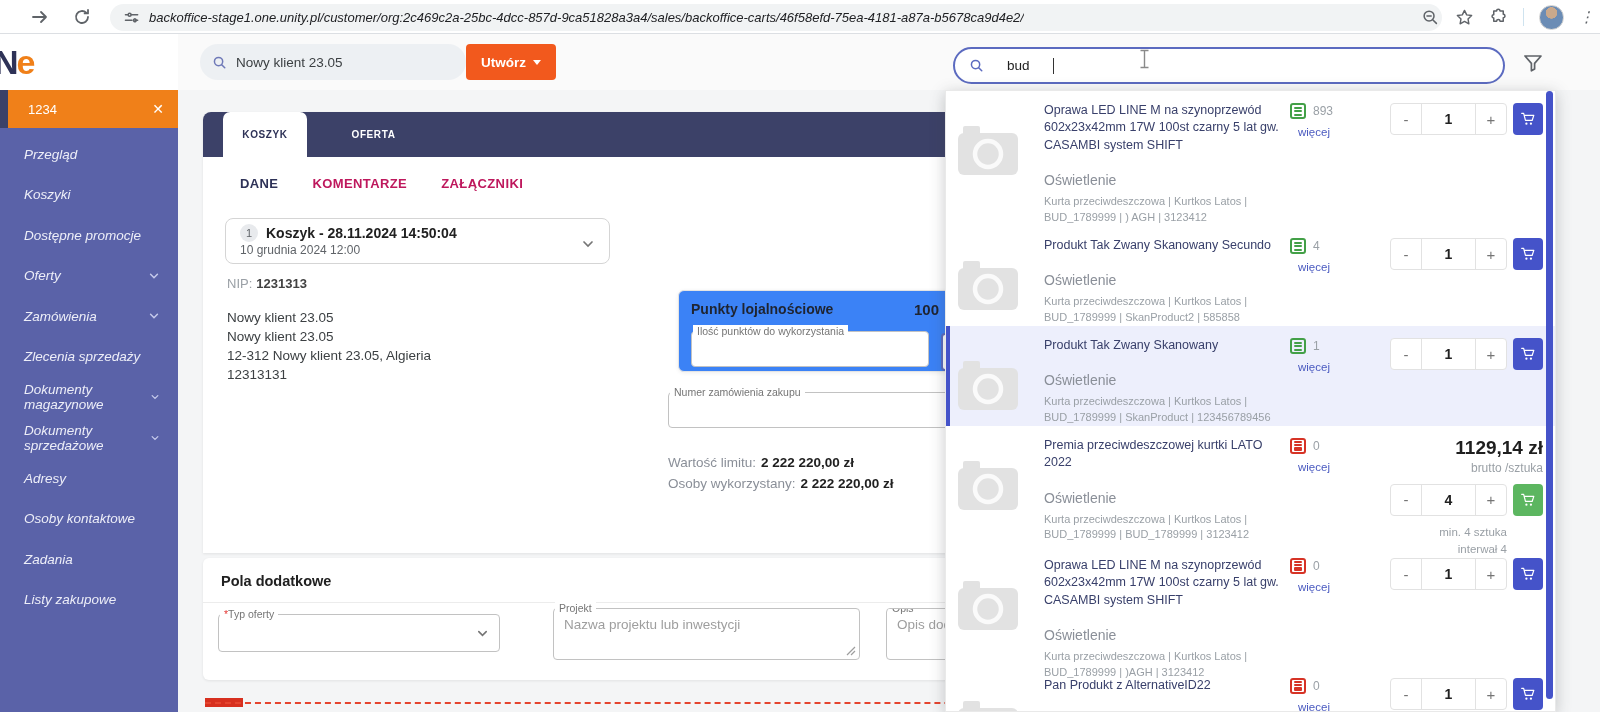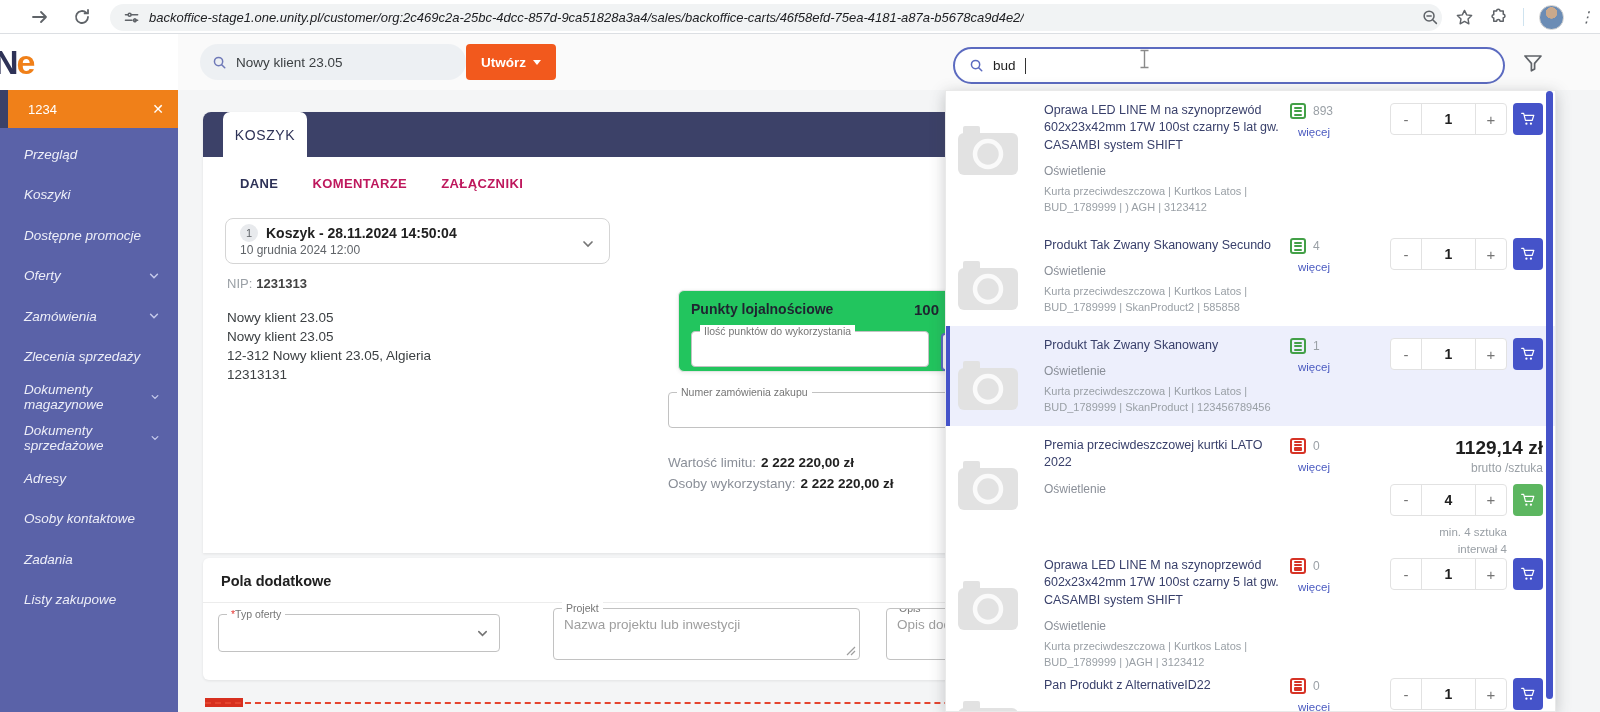--- a/index.html
+++ b/index.html
@@ -29,52 +29,52 @@
   .sb-item { height:40.5px; display:flex; align-items:center; padding:0 18px 0 24px; color:#edeef8; font-size:13.5px; cursor:default; }
   .sb-item .chev { margin-left:auto; width:12px; height:12px; color:#c7cbec; }
 
   
   .toolbar { position:absolute; left:178px; top:34px; width:1422px; height:56px; background:#fafafa; z-index:6; }
   .cust-search { position:absolute; left:22px; top:10px; width:266px; height:36px; background:#edf0f3; border-radius:18px; display:flex; align-items:center; padding:0 12px; gap:9px; }
   .cust-search .ic { width:15px; height:15px; color:#6f79b8; flex:none; }
   .cust-search-text { font-size:13.5px; color:#3c4043; }
   .create-btn { position:absolute; left:288px; top:10px; width:90px; height:36px; background:#f2591d; border-radius:4px; color:#fff; font-weight:bold; font-size:13.5px; display:flex; align-items:center; justify-content:center; gap:7px; }
   .caret-down { width:0; height:0; border-left:4px solid transparent; border-right:4px solid transparent; border-top:5px solid #fff; }
-  .prod-search { position:absolute; left:775px; top:13px; width:552px; height:37px; border:2px solid #5c6bc0; border-radius:19px; background:#fff; display:flex; align-items:center; padding:0 14px; gap:9px; }
+  .prod-search { position:absolute; left:775px; top:13px; width:552px; height:37px; border:2px solid #5c6bc0; border-radius:19px; background:#fff; display:flex; align-items:center; padding:0 14px; gap:23px; }
   .prod-search .ic { width:15px; height:15px; color:#5c6bc0; flex:none; }
   .prod-search-text { font-size:13.5px; color:#212121; }
   .text-caret { width:1px; height:16px; background:#333; }
   .filter-ic { position:absolute; left:1343px; top:17px; width:24px; height:24px; color:#5f6368; }
   .ibeam { position:absolute; left:960px; top:15px; width:13px; height:20px; color:#8a8a8a; }
 
   
   .content { position:absolute; left:178px; top:90px; width:1422px; height:622px; background:#f4f5f6; overflow:hidden; z-index:4; }
   .main-card { position:absolute; left:25px; top:22px; width:1262px; height:441px; background:#fff; border-radius:8px 8px 0 0; box-shadow:0 1px 3px rgba(0,0,0,.08); }
   .tabband { height:45px; background:#3c4168; border-radius:8px 8px 0 0; display:flex; }
-  .tab { display:flex; align-items:center; justify-content:center; font-size:14px; font-weight:normal; letter-spacing:.6px; }
+  .tab { display:flex; align-items:center; justify-content:center; font-size:10px; font-weight:bold; letter-spacing:.6px; }
   .tab-koszyk { margin-left:20px; width:84px; background:#fff; border-radius:7px 7px 0 0; color:#2e3257; }
   .tab-oferta { width:133px; color:#fff; }
   .subtabs { display:flex; gap:34px; padding:19px 0 0 37px; font-size:13px; font-weight:bold; letter-spacing:.4px; }
   .subtab { color:#be185d; } .subtab.active { color:#2e3257; }
   .cart-select { position:absolute; left:22px; top:106px; width:385px; height:46px; border:1px solid #d5d5d5; border-radius:8px; padding:5px 14px 0 14px; display:flex; }
   .cs-left { }
   .cs-line1 { display:flex; align-items:center; }
   .badge1 { width:18px; height:18px; border-radius:50%; background:#e8eaed; color:#5f6368; font-size:11px; display:inline-flex; align-items:center; justify-content:center; margin-right:8px; flex:none; }
   .cs-title { font-size:14px; font-weight:bold; color:#212121; }
   .cs-sub { font-size:12px; color:#5f6368; margin-top:1px; }
   .cs-chevron { margin-left:auto; align-self:center; width:14px; height:14px; color:#757575; }
   .nip { position:absolute; left:24px; top:164px; font-size:13px; color:#9aa0a6; }
   .nip b { color:#424242; font-weight:bold; margin-left:4px; }
   .addr { position:absolute; left:24px; top:196px; font-size:13.5px; color:#3c4043; line-height:19px; }
-  .loyalty { position:absolute; left:475px; top:178px; width:330px; height:82px; border:1px solid #e4e4e4; border-radius:6px; background:#22c55e; box-shadow:0 1px 4px rgba(0,0,0,.07); padding:10px 12px; }
+  .loyalty { position:absolute; left:475px; top:178px; width:330px; height:82px; border:1px solid #e4e4e4; border-radius:6px; background:#3b82f6; box-shadow:0 1px 4px rgba(0,0,0,.07); padding:10px 12px; }
   .loy-head { display:flex; justify-content:space-between; width:248px; }
   .loy-title { font-size:14px; font-weight:bold; color:#1f2430; }
   .loy-points { font-size:15px; font-weight:bold; color:#1f2430; }
   .notched { position:relative; border:1px solid #c2c2c2; border-radius:4px; background:#fff; }
-  .notched > label { position:absolute; top:-7px; left:8px; background:#fff; padding:0 4px; font-size:10.5px; color:#757575; white-space:nowrap; }
+  .notched > label { position:absolute; top:-7px; left:1px; background:#fff; padding:0 4px; font-size:10.5px; color:#757575; white-space:nowrap; }
   .loy-input { margin-top:13px; width:238px; height:36px; }
   .loy-btn-part { position:absolute; left:262px; top:42px; width:60px; height:38px; border:2px solid #5c6bc0; border-radius:4px; background:#fff; }
   .order-input { position:absolute; left:465px; top:280px; width:340px; height:36px; }
   .limits { position:absolute; left:465px; top:340px; font-size:13.5px; line-height:21px; }
   .limits .lab { color:#8a8f98; } .limits .val { color:#212121; font-weight:bold; margin-left:5px; }
   .pola-card { position:absolute; left:25px; top:468px; width:1262px; height:122px; background:#fff; border-radius:6px; box-shadow:0 1px 3px rgba(0,0,0,.08); }
   .pola-title { padding:15px 0 0 18px; font-size:14.5px; font-weight:bold; color:#212121; }
   .pola-div { margin-top:13px; border-bottom:1px solid #ececec; }
   .field-offer { position:absolute; left:15px; top:56px; width:282px; height:38px; }
   .field-offer .chev { position:absolute; right:10px; top:12px; width:13px; height:13px; color:#757575; }
@@ -92,21 +92,21 @@
   .product-row:nth-child(1) { height:135px; }
   .product-row:nth-child(2) { height:100px; }
   .product-row:nth-child(3) { height:100px; }
   .product-row:nth-child(4) { height:120px; }
   .product-row:nth-child(5) { height:120px; }
   .product-row:nth-child(6) { height:100px; }
   .product-row.hl { background:#edeffc; border-left:4px solid #4553c9; padding-left:6px; }
   .p-img { width:64px; height:56px; margin-top:20px; flex:none; }
   .p-main { width:270px; flex:none; padding-left:24px; padding-top:1px; }
   .p-title { font-size:12.5px; color:#39406b; line-height:1.38; max-width:262px; }
-  .p-cat { margin-top:10px; font-size:12px; color:#8a8f98; }
+  .p-cat { margin-top:18px; font-size:14px; color:#8a8f98; }
   .p-attrs { margin-top:6px; font-size:11px; color:#9aa0a6; line-height:1.45; max-width:238px; }
   .p-stock { width:78px; flex:none; padding-top:2px; }
   .stock-line { display:flex; align-items:center; gap:7px; }
   .stock-ic { width:16px; height:16px; border:2px solid; border-radius:3px; display:flex; flex-direction:column; justify-content:space-evenly; padding:0 2px; flex:none; }
   .stock-ic i { display:block; height:2px; border-radius:1px; }
   .stock-ic.green { border-color:#43a047; } .stock-ic.green i { background:#43a047; }
   .stock-ic.red { border-color:#d63326; } .stock-ic.red i { background:#d63326; }
   .stock-ic.red i:last-child { height:4px; }
   .stock-n { font-size:12px; color:#9aa0a6; }
   .more { margin-top:7px; margin-left:8px; font-size:11.5px; color:#4a5ac0; cursor:pointer; }
@@ -243,20 +243,21 @@
     </svg>
   <svg class="filter-ic" viewBox="0 0 24 24" fill="none" stroke="currentColor" stroke-width="1.7" stroke-linejoin="round">
       <path d="M4 5h16l-6.4 7.4V18l-3.2 1.8v-7.4z"></path>
     </svg>
 </div>
 
 <div class="content">
   <div class="main-card">
     <div class="tabband">
       <div class="tab tab-koszyk">KOSZYK</div>
+      <div class="tab tab-oferta">OFERTA</div>
     </div>
     <div class="subtabs">
       <span class="subtab active">DANE</span>
       <span class="subtab">KOMENTARZE</span>
       <span class="subtab">ZAŁĄCZNIKI</span>
     </div>
     <div class="cart-select">
       <div class="cs-left">
         <div class="cs-line1">
           <span class="badge1">1</span>
@@ -446,20 +447,21 @@
       </div>
       <div class="product-row">
         <div class="p-img"><svg width="64" height="56" viewBox="0 0 64 56">
             <rect x="2" y="12" width="60" height="42" rx="6" fill="#e2e2e2"></rect>
             <rect x="7" y="5" width="17" height="11" rx="2" fill="#e2e2e2"></rect>
             <circle cx="32" cy="33" r="13" fill="none" stroke="#fafafa" stroke-width="4.5"></circle>
           </svg></div>
         <div class="p-main">
           <div class="p-title">Premia przeciwdeszczowej kurtki LATO 2022</div>
           <div class="p-cat">Oświetlenie</div>
+          <div class="p-attrs">Kurta przeciwdeszczowa | Kurtkos Latos | BUD_1789999 | BUD_1789999 | 3123412</div>
         </div>
         <div class="p-stock">
           <div class="stock-line">
             <span class="stock-ic red">
               <i></i>
               <i></i>
               <i></i>
             </span>
             <span class="stock-n">0</span>
           </div>

